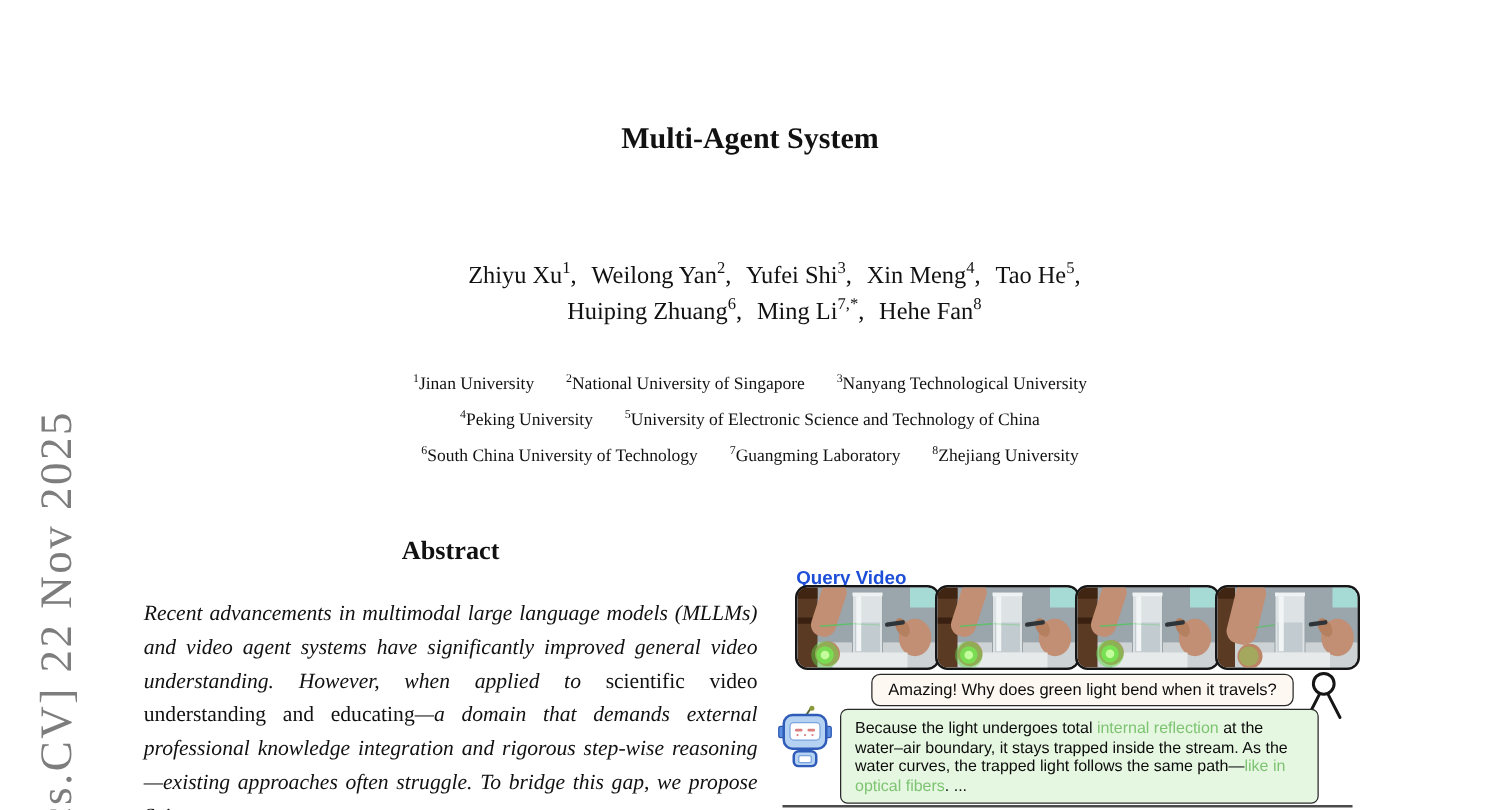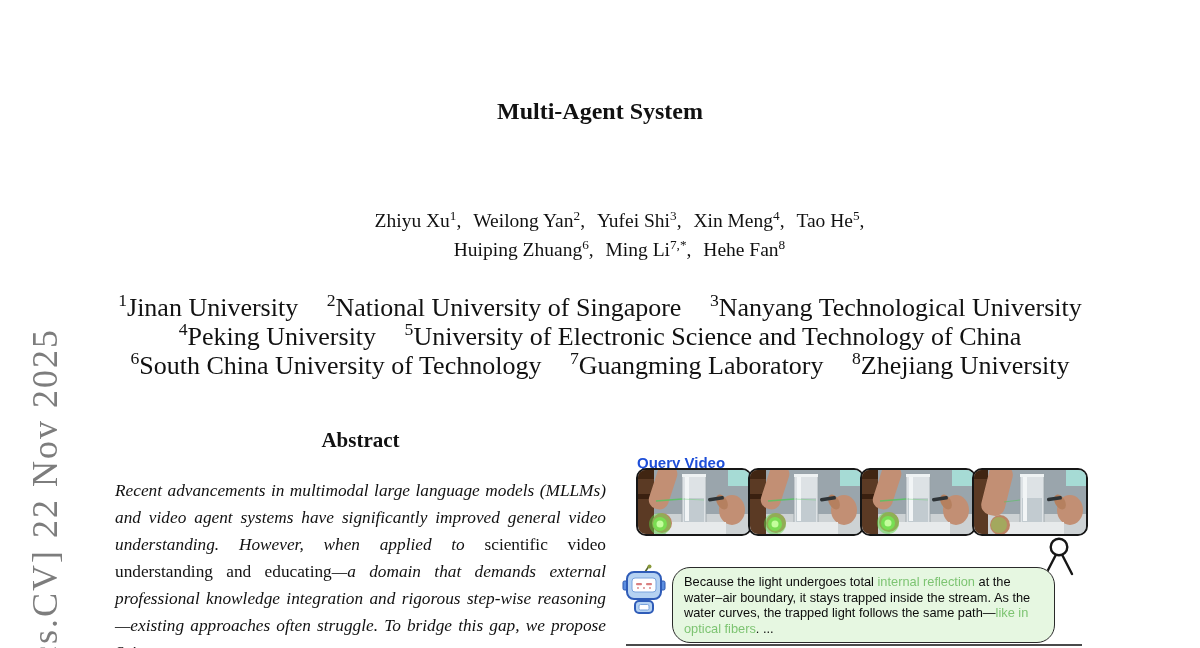--- a/index.html
+++ b/index.html
@@ -13,21 +13,21 @@
   .paper-title{position:absolute;top:92px;left:0;width:100%;text-align:center;
                font-size:24px;font-weight:bold;line-height:39px;margin:0;}
 
   .authors{position:absolute;top:206px;left:0;width:100%;text-align:center;
            font-size:19.5px;line-height:29px;padding-left:20px;}
   .authors sup,.affiliations sup{font-size:0.68em;vertical-align:super;line-height:0;}
   .author-sep{margin-right:1px;}
   .author{margin:0 3px;}
 
   .affiliations{position:absolute;top:293px;left:0;width:100%;text-align:center;
-                font-size:26px;line-height:29px;}
+                font-size:14px;line-height:29px;}
   .affil{margin:0 11px;white-space:nowrap;}
 
   .abstract-col{position:absolute;left:115px;top:428px;width:491px;}
   .abstract-heading{text-align:center;font-size:21px;font-weight:bold;margin:0 0 24px 0;}
   .abstract-text{margin:0;text-align:justify;font-size:17.3px;line-height:27px;
                  font-style:italic;word-spacing:1px;}
   .seg-roman{font-style:normal;}
 
   .figure{position:absolute;left:620px;top:430px;width:480px;height:218px;
           font-family:"Liberation Sans",sans-serif;}
@@ -38,21 +38,21 @@
   .frame{width:112px;height:64px;border:2.5px solid #161616;border-radius:10px;
          margin-right:-4px;background:#b3bac0;flex:0 0 auto;}
 
   .user-bubble{position:absolute;left:77px;top:109px;width:336px;height:24px;
                background:#fdf9f2;border:1.6px solid #2a2a2a;border-radius:7px;
                font-size:13.2px;line-height:23px;text-align:center;color:#0c0c0c;}
   .person-icon{position:absolute;left:420px;top:106px;}
 
   .robot-icon{position:absolute;left:2px;top:134px;}
   .bot-bubble{position:absolute;left:52px;top:137px;width:359px;
-              background:#e6f7e1;border:1.6px solid #2a2a2a;border-radius:18px;
+              background:#e6f7e1;border:1.6px solid #2a2a2a;border-radius:6px;
               padding:6px 11px;font-size:12.8px;line-height:15.6px;color:#0c0c0c;}
   .seg-green{color:#7dc472;}
 
   .fig-divider{position:absolute;left:626px;top:644px;width:456px;height:2px;background:#4a4a4a;}
 </style>
 </head>
 <body>
 
 <div class="page">
 
@@ -187,20 +187,21 @@
         <ellipse cx="96" cy="40" rx="13" ry="15" fill="#c2f8f74" opacity="0"></ellipse>
         <ellipse cx="96" cy="40" rx="13" ry="15" fill="#c28f74"></ellipse>
         <ellipse cx="86" cy="32" rx="5" ry="8" fill="#b5805f" transform="rotate(-30 86 32)"></ellipse>
         <rect x="73" y="27" width="15" height="3.5" rx="1.5" fill="#2e3437" transform="rotate(-8 80 29)"></rect>
         <rect x="30" y="52" width="60" height="12" fill="#e7eaeb"></rect>
         <circle cx="26" cy="55" r="10" fill="#bd8465"></circle>
         <circle cx="25" cy="55" r="8" fill="#72ec52" opacity="0.35"></circle>
       </svg>
     </div>
 
+    <div class="user-bubble">Amazing! Why does green light bend when it travels?</div>
 
     <svg class="person-icon" width="38" height="40" viewBox="0 0 38 40">
       <circle cx="19" cy="11" r="8.3" fill="none" stroke="#161616" stroke-width="2.4"></circle>
       <path d="M6 38 L15.5 19.5 M32 38 L22.5 19.5" fill="none" stroke="#161616" stroke-width="2.4" stroke-linecap="round"></path>
     </svg>
 
     <svg class="robot-icon" width="44" height="50" viewBox="0 0 44 50">
       <line x1="23" y1="8" x2="27" y2="2" stroke="#55662c" stroke-width="1.6"></line>
       <circle cx="27.5" cy="2.5" r="2" fill="#8a9a3a"></circle>
       <rect x="1" y="17" width="5" height="9" rx="1.5" fill="#5b8ee0" stroke="#2b57b0"></rect>

